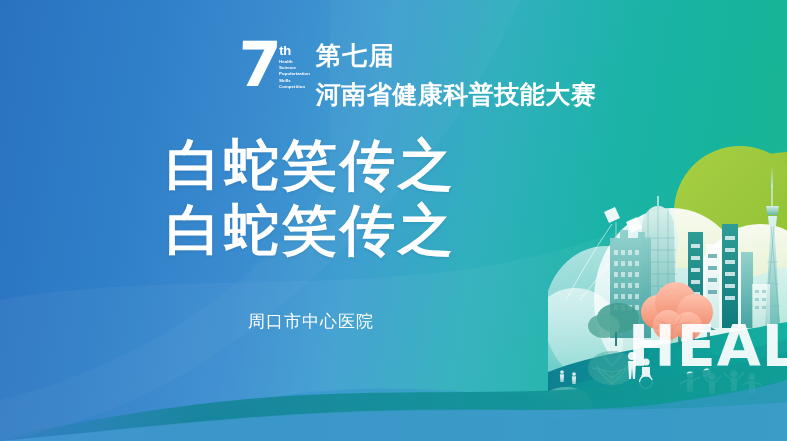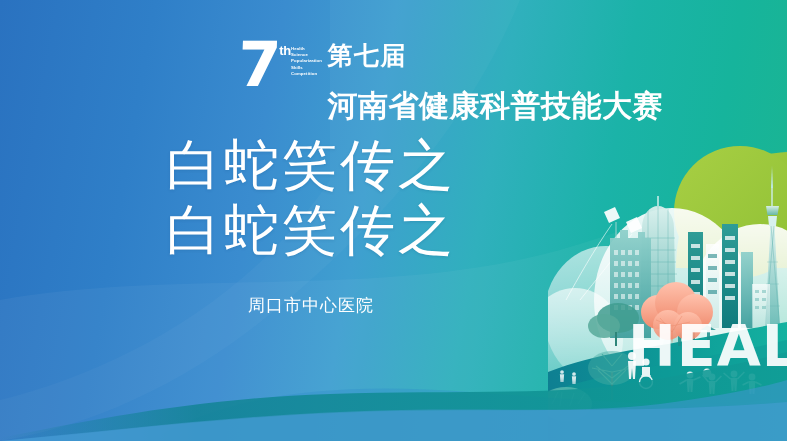--- a/index.html
+++ b/index.html
@@ -27,21 +27,21 @@
     display:flex; align-items:flex-start;
     line-height:1;
   }
   .seven-num {
     font-family:"DejaVu Sans","Liberation Sans",sans-serif;
     font-size:62px; font-weight:700; color:#ffffff;
     line-height:0.80; letter-spacing:-3px;
     transform:skewX(-2deg);
   }
   .seven-sup-wrap {
-    display:flex; flex-direction:row;
+    display:flex; flex-direction:column;
     margin-left:1px; padding-top:4px;
   }
   .seven-th {
     font-size:13px; font-weight:700; color:#ffffff;
     line-height:1; letter-spacing:-0.3px;
   }
   .seven-en {
     margin-top:2px;
     display:flex; flex-direction:column;
   }
@@ -52,48 +52,48 @@
     transform:scaleX(1.05); transform-origin:left center;
   }
   #header-cn { display:flex; flex-direction:column; padding-top:2px; }
   #header-line1 {
     font-family:"DejaVu Sans","Liberation Sans",sans-serif;
     font-size:25px; font-weight:700; color:#ffffff;
     letter-spacing:1.5px; line-height:1.15;
   }
   #header-line2 {
     font-family:"DejaVu Sans","Liberation Sans",sans-serif;
-    font-size:30px; font-weight:700; color:#ffffff;
-    letter-spacing:0.5px; line-height:1.2; margin-top:17px;
+    font-size:25px; font-weight:700; color:#ffffff;
+    letter-spacing:0.5px; line-height:1.2; margin-top:9px;
     white-space:nowrap;
   }
 
   
   #main-title {
     position:absolute; left:0; top:133px; width:787px;
     text-align:center; z-index:40;
     padding-right:165px;
   }
   #main-title div {
     font-family:"DejaVu Sans","Liberation Sans",sans-serif;
-    font-weight:400; color:#ffffff;
+    font-weight:700; color:#ffffff;
     font-size:55px; line-height:1.18;
     letter-spacing:3px;
     text-shadow:0 1px 3px rgba(20,70,120,.18);
   }
 
   
   #credits {
     position:absolute; left:0; top:292px; width:787px;
     text-align:center; z-index:40; padding-right:165px;
   }
   #credits div {
     font-family:"DejaVu Sans","Liberation Sans",sans-serif;
     color:#ffffff; font-size:17px; line-height:1.55;
-    letter-spacing:1px; font-weight:400;
+    letter-spacing:1px; font-weight:400;margin-top:16px;
   }
 
   
   #health-word {
     position:absolute; left:628px; top:318px;
     z-index:35;
     font-family:"DejaVu Sans","Liberation Sans",sans-serif;
     font-size:57px; font-weight:700;
     letter-spacing:1px;
     color:rgba(255,255,255,0.92);

